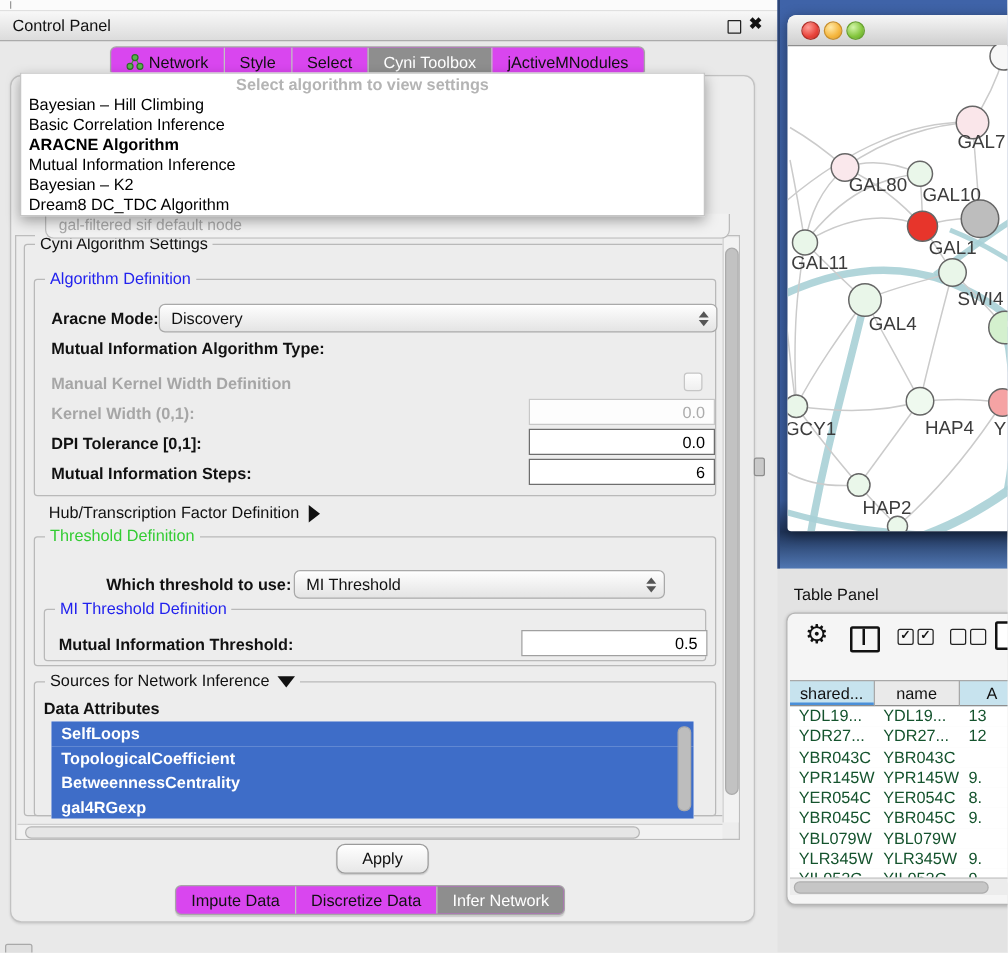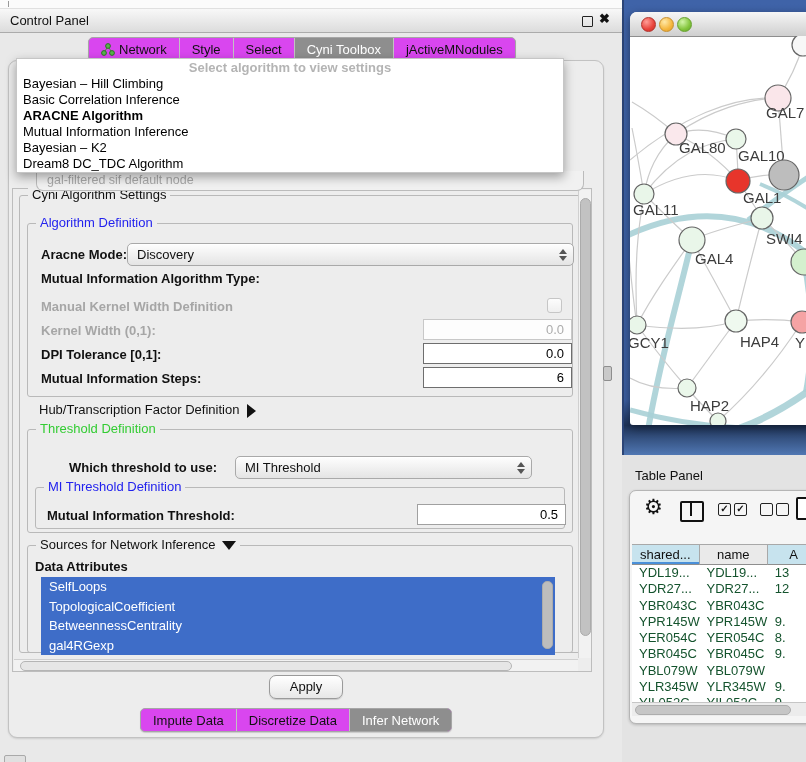--- a/index.html
+++ b/index.html
@@ -47,21 +47,21 @@
   .tfield{position:absolute;background:#FFF;border:1px solid #6E6E6E;font-size:13px;color:#000;
      display:flex;align-items:center;justify-content:flex-end;padding-right:7px;}
   .tfield.dis{border:1px solid #C8C8C8;color:#ACACAC;background:#FDFDFD;}
   .checkbox{position:absolute;width:13px;height:13px;border:1px solid #C6C6C6;border-radius:3px;
      background:linear-gradient(#FDFDFD,#EFEFEF);}
   .tri-right{display:inline-block;width:0;height:0;border-top:7px solid transparent;border-bottom:7px solid transparent;
      border-left:9px solid #111;vertical-align:middle;margin-left:8px;}
   .tri-down{display:inline-block;width:0;height:0;border-left:7px solid transparent;border-right:7px solid transparent;
      border-top:9px solid #111;vertical-align:middle;margin-left:6px;}
   
-  #attr-list{left:40px;top:576px;width:514px;height:78px;overflow:hidden;background:#FFF;}
+  #attr-list{left:40px;top:576px;width:514px;height:78px;overflow:hidden;background:#FFF;font-weight:bold;}
   .attr-item{height:19.5px;line-height:19.5px;padding-left:8px;font-size:13px;color:#FFF;background:#3E6DC8;}
   .vsb{background:#F2F2F2;border-left:1px solid #D0D0D0;}
   .vsb .thumb,.hsb .thumb{position:absolute;background:#C2C2C2;border:1px solid #ABABAB;border-radius:6px;}
   .hsb{background:#F2F2F2;border-top:1px solid #D0D0D0;}
   #list-vsb{left:541px;top:578px;width:10px;height:74px;border:none;background:transparent;}
   #list-vsb .thumb{left:0;top:2px;width:9px;height:66px;background:#BDBDBD;}
   #pane-vsb{left:577px;top:189px;width:12px;height:468px;}
   #pane-vsb .thumb{left:1px;top:8px;width:9px;height:436px;}
   #pane-hsb{left:13px;top:658px;width:576px;height:11px;}
   #pane-hsb .thumb{left:6px;top:1px;width:494px;height:8px;background:#E6E6E6;border:1px solid #B5B5B5;}
@@ -192,21 +192,21 @@
     <span class="flabel" style="left:28px;top:182px;">Mutual Information Steps:</span>
     <div class="tfield" style="left:410px;top:178px;width:140px;height:19px;">
       <span>6</span>
     </div>
 
     <span class="flabel plain" style="left:26px;top:213px;font-weight:normal;"><span>Hub/Transcription Factor Definition</span><span class="tri-right"></span></span>
 
     <div class="fieldset" style="left:14px;top:240px;width:544px;height:102px;">
       <span class="legend green">Threshold Definition</span>
     </div>
-    <span class="flabel" style="left:56px;top:271px;">Which threshold to use:</span>
+    <span class="flabel" style="left:72px;top:271px;">Which threshold to use:</span>
     <div class="combo" style="left:222px;top:267px;width:286px;height:21px;">
       <span>MI Threshold</span>
       <span class="stepper">
           <i class="up"></i>
           <i class="dn"></i>
         </span>
     </div>
     <div class="fieldset" style="left:22px;top:298px;width:528px;height:40px;">
       <span class="legend blue">MI Threshold Definition</span>
     </div>

